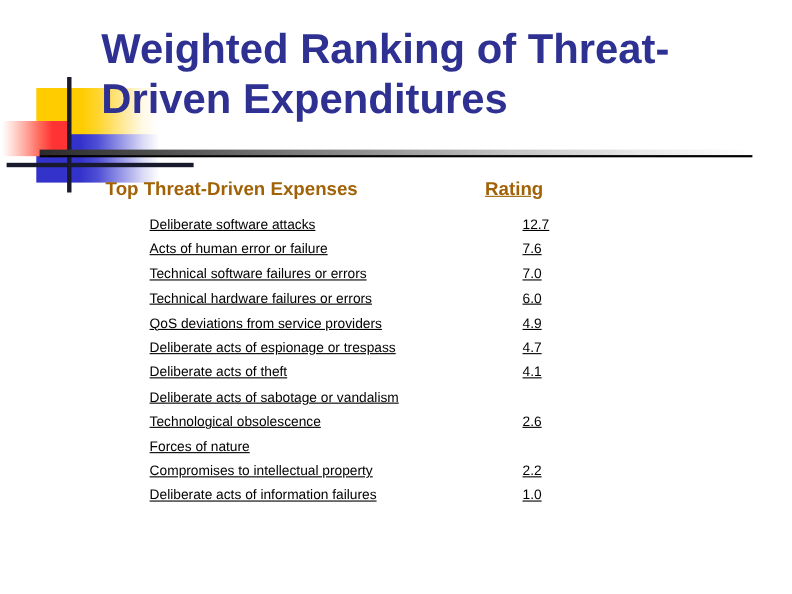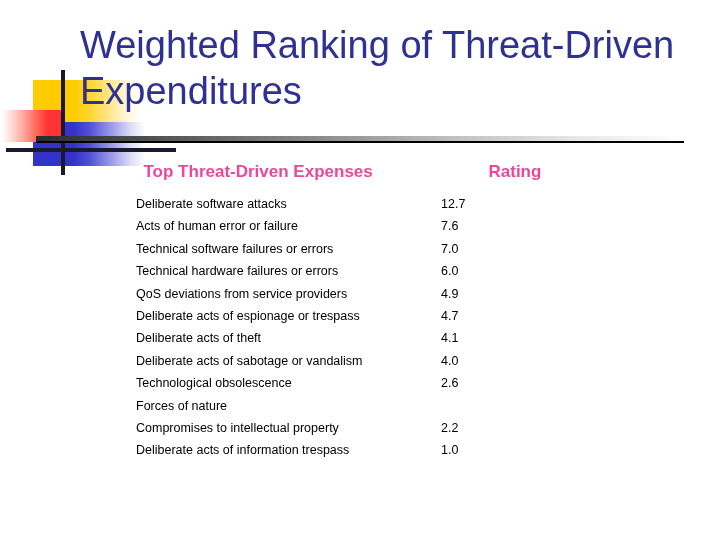--- a/index.html
+++ b/index.html
@@ -77,27 +77,27 @@
     left: 6px;
     top: 88px;
     width: 170px;
     height: 4px;
     background: #1a1a2e;
   }
 
   
   .title {
     position: absolute;
-    left: 80px;
+    left: 92px;
     top: 22px;
     width: 600px;
     color: #2e3192;
     font-size: 38px;
     line-height: 46px;
-    font-weight: normal;
+    font-weight: bold;
     letter-spacing: 0px;
     white-space: pre-line;
   }
 
   
   .divider {
     position: absolute;
     left: 36px;
     top: 136px;
     width: 648px;
@@ -127,37 +127,37 @@
     position: absolute;
     left: 96px;
     top: 162px;
     width: 560px;
   }
 
   .head-row {
     display: flex;
     font-weight: bold;
     font-size: 17px;
-    color: #ec4899;
+    color: #a16207;
     margin-bottom: 11px;
-    justify-content: center;
   }
   .head-row .col-name { width: 345px; }
-  .head-row .col-rate { width: 120px; }
+  .head-row .col-rate { width: 120px; text-decoration: underline; }
 
   .rows { margin-left: 40px; }
 
   .row {
     display: flex;
     font-size: 12.5px;
     line-height: 22.4px;
     color: #000000;
+    text-decoration: underline;
   }
   .row .col-name { width: 305px; }
-  .row .col-rate { width: 120px; }
+  .row .col-rate { width: 120px; margin-left: 34px; }
 </style>
 </head>
 <body>
 
 <div id="slide">
 
   <div class="logo">
     <div class="logo-yellow"></div>
     <div class="logo-blue"></div>
     <div class="logo-red"></div>
@@ -201,33 +201,32 @@
         <div class="row">
           <div class="col-name">Deliberate acts of espionage or trespass</div>
           <div class="col-rate">4.7</div>
         </div>
         <div class="row">
           <div class="col-name">Deliberate acts of theft</div>
           <div class="col-rate">4.1</div>
         </div>
         <div class="row">
           <div class="col-name">Deliberate acts of sabotage or vandalism</div>
-          <div class="col-rate">4.0</div>
         </div>
         <div class="row">
           <div class="col-name">Technological obsolescence</div>
           <div class="col-rate">2.6</div>
         </div>
         <div class="row">
           <div class="col-name">Forces of nature</div>
         </div>
         <div class="row">
           <div class="col-name">Compromises to intellectual property</div>
           <div class="col-rate">2.2</div>
         </div>
         <div class="row">
-          <div class="col-name">Deliberate acts of information trespass</div>
+          <div class="col-name">Deliberate acts of information failures</div>
           <div class="col-rate">1.0</div>
         </div>
       </div>
   </div>
 
 </div>
 
 </body></html>

